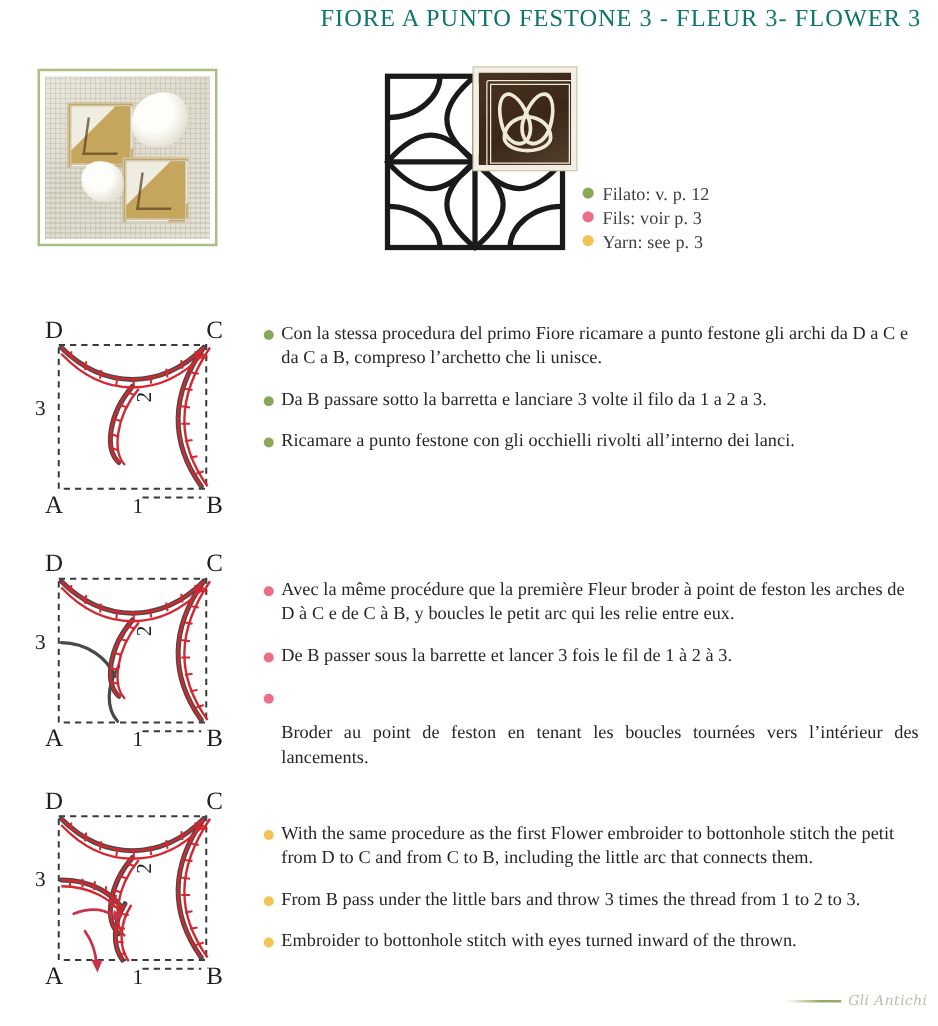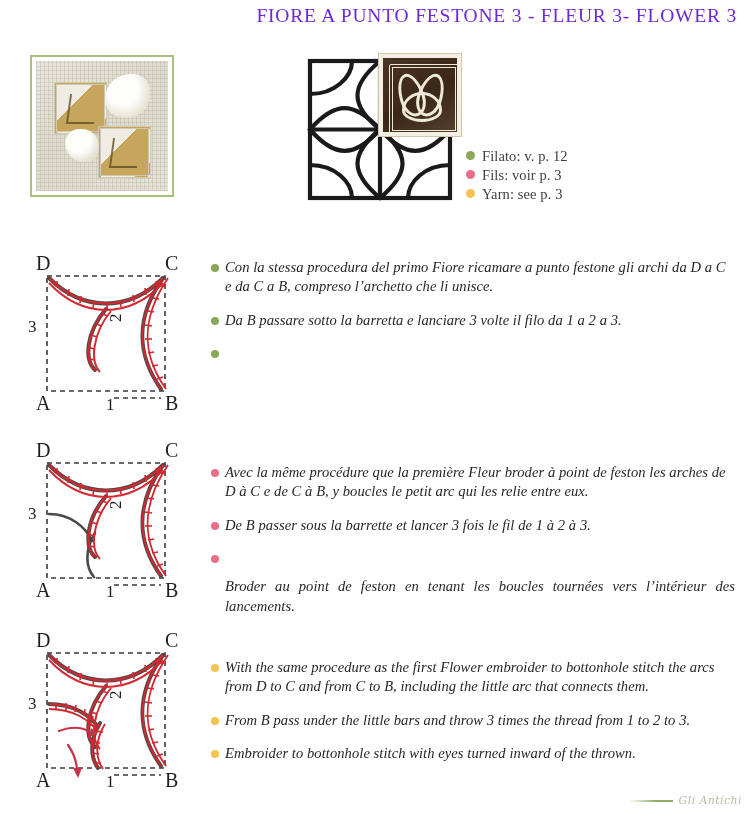--- a/index.html
+++ b/index.html
@@ -20,21 +20,21 @@
   
   .page-title {
     position: absolute;
     left: 0;
     top: 5px;
     width: 737px;
     text-align: right;
     font-family: "Liberation Serif", "DejaVu Serif", serif;
     font-size: 19.5px;
     letter-spacing: 0.8px;
-    color: #6d28d9;
+    color: #0f766e;
     white-space: nowrap;
     font-variant: small-caps;
   }
 
   
   .photo-frame {
     position: absolute;
     left: 27px;
     top: 52px;
     width: 150px;
@@ -158,21 +158,20 @@
     border-radius: 50%;
     flex: 0 0 auto;
     margin-top: 6px;
     margin-right: 6px;
   }
   .bullet-text {
     font-size: 14.6px;
     line-height: 1.33;
     color: #262626;
     letter-spacing: .05px;
-    font-style: italic;
   }
   .bullet-text.justify { text-align: justify; margin-top: 28px; }
 
   
   .diag-svg { display: block; overflow: visible; }
 
   
   .footer-logo {
     position: absolute;
     right: 8px;
@@ -312,20 +311,21 @@
     <div class="bullet-row">
       <span class="bullet-dot" style="background: rgb(138, 168, 87);"></span>
       <span class="bullet-text">Con la stessa procedura del primo Fiore ricamare a punto festone gli archi da D a C e da C a B, compreso l’archetto che li unisce.</span>
     </div>
     <div class="bullet-row" style="margin-top:12px">
       <span class="bullet-dot" style="background: rgb(138, 168, 87);"></span>
       <span class="bullet-text">Da B passare sotto la barretta e lanciare 3 volte il filo da 1 a 2 a 3.</span>
     </div>
     <div class="bullet-row" style="margin-top:12px">
       <span class="bullet-dot" style="background: rgb(138, 168, 87);"></span>
+      <span class="bullet-text">Ricamare a punto festone con gli occhielli rivolti all’interno dei lanci.</span>
     </div>
   </div>
 </div>
 
 <div class="section">
 
   <div class="sec-diagram" style="top:437px;">
     <svg class="diag-svg" width="160" height="165" viewBox="0 0 160 165" aria-hidden="true">
       <text x="8" y="20" font-family="Liberation Serif, serif" font-size="20" fill="#1f1f1f">D</text>
       <text x="137" y="20" font-family="Liberation Serif, serif" font-size="20" fill="#1f1f1f">C</text>
@@ -479,21 +479,21 @@
       <g fill="#c8324a">
         <polygon points="63,101 70,106 62,110"></polygon>
         <polygon points="45,141 50,151 54,141"></polygon>
       </g>
     </svg>
   </div>
 
   <div class="sec-text" style="top:658px;">
     <div class="bullet-row">
       <span class="bullet-dot" style="background: rgb(242, 196, 83);"></span>
-      <span class="bullet-text">With the same procedure as the first Flower embroider to bottonhole stitch the arcs from D to C and from C to B, including the little arc that connects them.</span>
+      <span class="bullet-text">With the same procedure as the first Flower embroider to bottonhole stitch the petit from D to C and from C to B, including the little arc that connects them.</span>
     </div>
     <div class="bullet-row" style="">
       <span class="bullet-dot" style="background: rgb(242, 196, 83);"></span>
       <span class="bullet-text">From B pass under the little bars and throw 3 times the thread from 1 to 2 to 3.</span>
     </div>
     <div class="bullet-row" style="margin-top:12px">
       <span class="bullet-dot" style="background: rgb(242, 196, 83);"></span>
       <span class="bullet-text">Embroider to bottonhole stitch with eyes turned inward of the thrown.</span>
     </div>
   </div>

